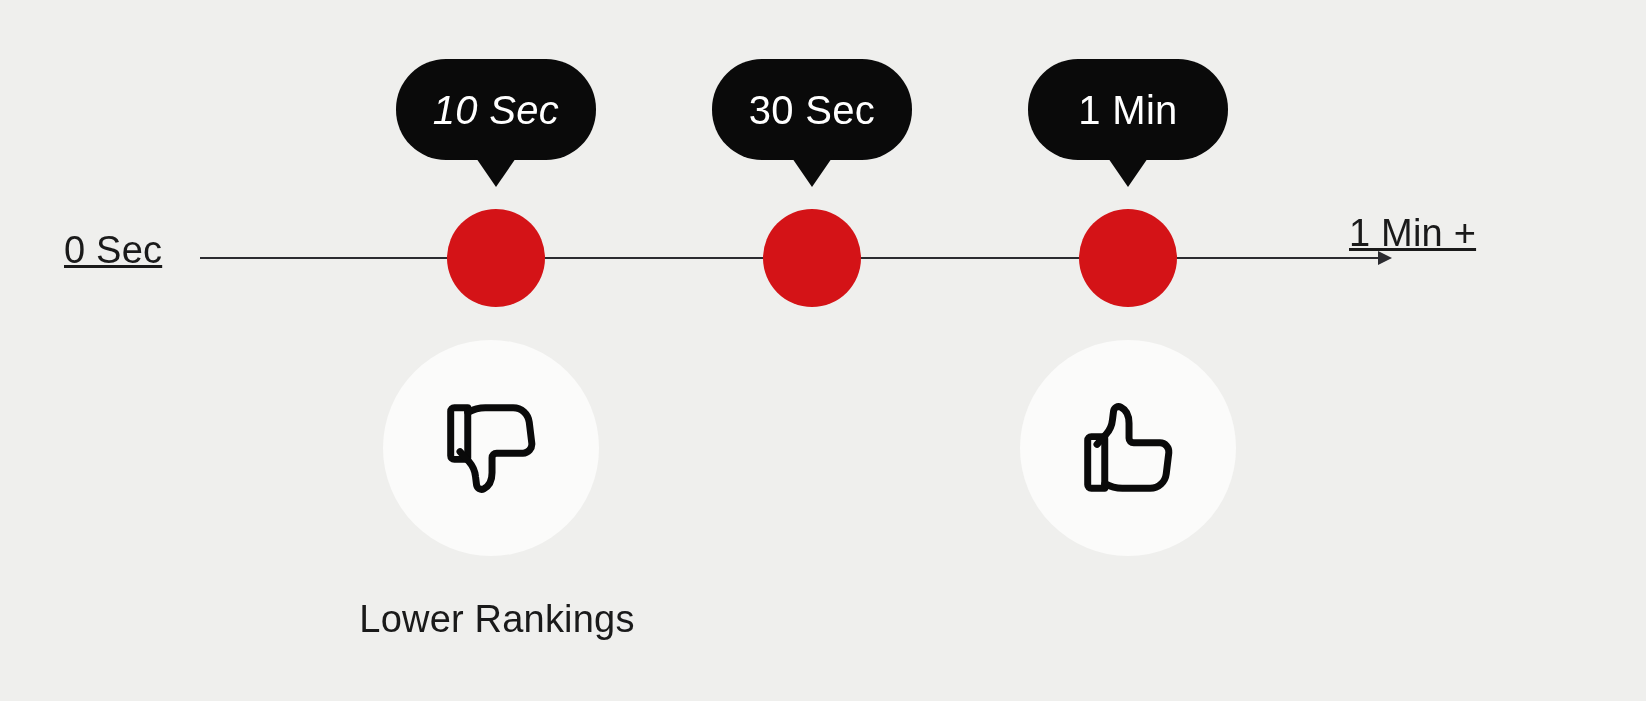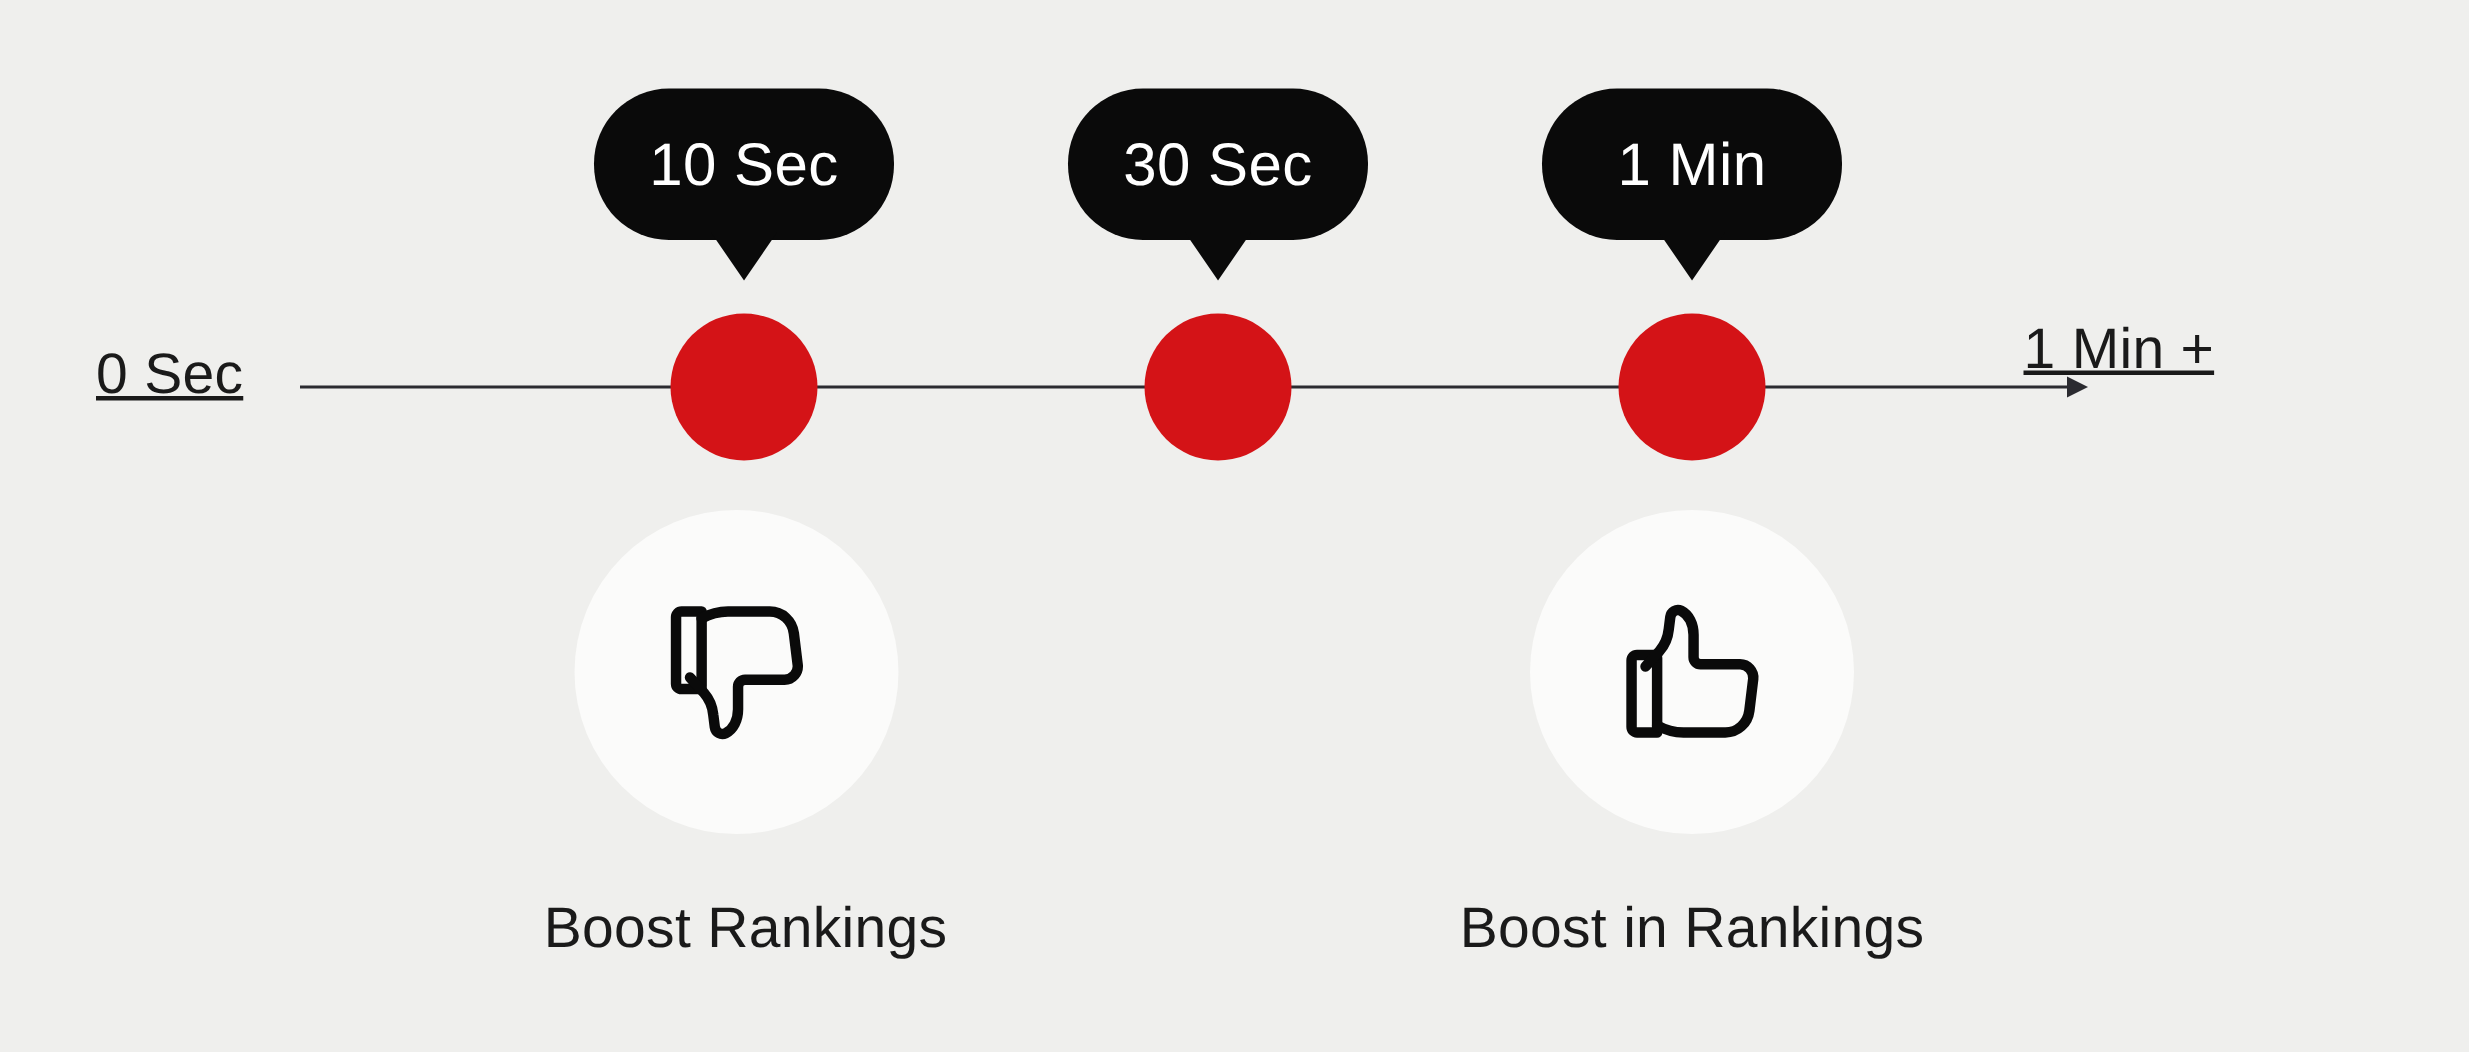--- a/index.html
+++ b/index.html
@@ -103,21 +103,21 @@
 <div id="stage">
 
   <div class="axis-label" style="left:64px; top:231px;">0 Sec</div>
 
   <div class="axis-line" style="left:200px; top:257px; width:1178px;"></div>
 
   <div class="axis-arrow" style="left:1378px; top:251px;"></div>
 
   <div class="axis-label" style="left:1349px; top:214px;">1 Min +</div>
 
-  <div class="bubble" style="left:396px; top:59px; width:200px; height:101px;">
+  <div class="bubble" style="left:396px; top:59px; width:200px; height:101px;font-style:italic;">
     <span class="bubble-label">10 Sec</span>
   </div>
   <div class="bubble-tail" style="left:474px; top:155px;"></div>
   <div class="marker-dot" style="left:447px; top:209px; width:98px; height:98px;"></div>
 
   <div class="bubble" style="left:712px; top:59px; width:200px; height:101px;">
     <span class="bubble-label">30 Sec</span>
   </div>
   <div class="bubble-tail" style="left:790px; top:155px;"></div>
   <div class="marker-dot" style="left:763px; top:209px; width:98px; height:98px;"></div>
@@ -128,24 +128,23 @@
   <div class="bubble-tail" style="left:1106px; top:155px;"></div>
   <div class="marker-dot" style="left:1079px; top:209px; width:98px; height:98px;"></div>
 
   <div class="outcome-circle" style="left:383px; top:340px; width:216px; height:216px;">
     <svg width="124" height="124" viewBox="0 0 24 24" fill="none">
       <path d="M7.5 4.2h-2.6a0.7 0.7 0 0 0-0.7 0.7v8.6c0 0.4 0.3 0.7 0.7 0.7h2.6" stroke="#0a0a0a" stroke-width="1.35" stroke-linecap="round" stroke-linejoin="round"></path>
       <path d="M7.5 4.9v8.9" stroke="#0a0a0a" stroke-width="1.35" stroke-linecap="round" stroke-linejoin="round"></path>
       <path d="M7.5 5.1c1.1-0.6 2.2-0.9 3.4-0.9h5.4c1.6 0 2.9 1.2 3.1 2.8l0.5 4.1c0.1 1-0.7 1.9-1.7 1.9h-5.1c-0.5 0-0.9 0.4-0.9 0.9v2.9c0 1.4-0.6 2.6-1.6 3.1-0.6 0.3-1.3-0.1-1.4-0.8l-0.2-1.6c-0.1-1-0.5-2-1.2-2.8l-1.8-2" stroke="#0a0a0a" stroke-width="1.35" stroke-linecap="round" stroke-linejoin="round"></path>
     </svg>
   </div>
-  <div class="outcome-label" style="left:297px; top:600px; width:400px;">Boost Rankings</div>
+  <div class="outcome-label" style="left:297px; top:600px; width:400px;">Lower Rankings</div>
 
   <div class="outcome-circle" style="left:1020px; top:340px; width:216px; height:216px;">
     <svg width="124" height="124" viewBox="0 0 24 24" fill="none">
       <path d="M7.5 19.8h-2.6a0.7 0.7 0 0 1-0.7-0.7v-8.6c0-0.4 0.3-0.7 0.7-0.7h2.6" stroke="#0a0a0a" stroke-width="1.35" stroke-linecap="round" stroke-linejoin="round"></path>
       <path d="M7.5 19.1v-8.9" stroke="#0a0a0a" stroke-width="1.35" stroke-linecap="round" stroke-linejoin="round"></path>
       <path d="M7.5 18.9c1.1 0.6 2.2 0.9 3.4 0.9h5.4c1.6 0 2.9-1.2 3.1-2.8l0.5-4.1c0.1-1-0.7-1.9-1.7-1.9h-5.1c-0.5 0-0.9-0.4-0.9-0.9v-2.9c0-1.4-0.6-2.6-1.6-3.1-0.6-0.3-1.3 0.1-1.4 0.8l-0.2 1.6c-0.1 1-0.5 2-1.2 2.8l-1.8 2" stroke="#0a0a0a" stroke-width="1.35" stroke-linecap="round" stroke-linejoin="round"></path>
     </svg>
   </div>
-  <div class="outcome-label" style="left:928px; top:600px; width:400px;">Boost in Rankings</div>
 
 </div>
 
 </body></html>

